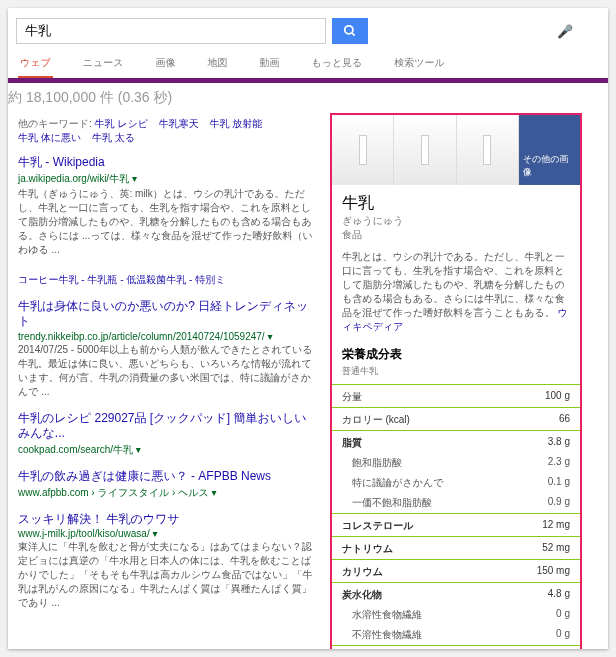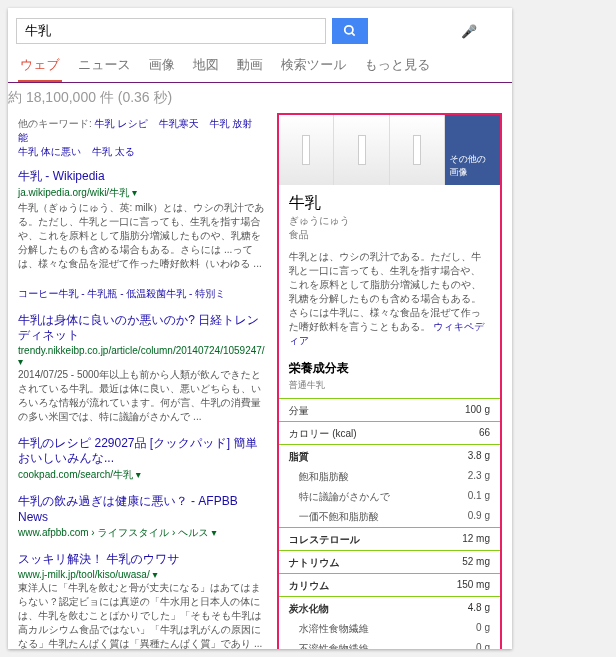--- a/index.html
+++ b/index.html
@@ -1,22 +1,22 @@
 <!DOCTYPE html>
 <html><head>
 <meta charset="utf-8">
 <style>
 *{margin:0;padding:0;box-sizing:border-box;font-family:Arial,sans-serif}
 body{background:#f1f1f1;padding:8px}
-.frame{background:#fff;width:504px;height:641px;overflow:hidden;position:relative;box-shadow:0 1px 3px rgba(0,0,0,.3)}
+.frame{background:#fff;width:600px;height:641px;overflow:hidden;position:relative;box-shadow:0 1px 3px rgba(0,0,0,.3)}
 .topbar{display:flex;align-items:center;padding:10px 8px 6px;gap:6px}
 .sbox{flex:1;max-width:310px;height:26px;border:1px solid #ccc;padding:0 28px 0 8px;font-size:13px;position:relative}
 .mic{position:absolute;right:34px;top:16px;font-size:13px;color:#4285f4}
 .sbtn{width:36px;height:26px;background:#4285f4;display:flex;align-items:center;justify-content:center;color:#fff}
-.tabs{display:flex;gap:14px;padding:0 10px;border-bottom:1px solid #701a75;font-size:13px}
+.tabs{display:flex;gap:28px;padding:0 10px;border-bottom:5px solid #701a75;font-size:10px}
 .tab{padding:6px 2px;color:#777;cursor:pointer}
 .tab.active{color:#dd4b39;border-bottom:2px solid #dd4b39}
 .stats{padding:6px 0;color:#999;font-size:14px}
 .main{display:flex;padding:0 10px;gap:12px}
 .left{flex:1;font-size:10px;max-width:300px}
 .kw{color:#666;margin:4px 0 10px}
 .kw a{color:#1a0dab;text-decoration:none;margin-right:8px}
 .res{margin-bottom:12px}
 .res .t{color:#1a0dab;font-size:12px;line-height:1.3;margin-bottom:1px}
 .res .u{color:#006621;font-size:10px;margin-bottom:1px}
@@ -53,22 +53,22 @@
           <line x1="20" y1="20" x2="15" y2="15"></line>
         </svg>
       </div>
 </div>
 <div class="tabs">
 <div class="tab active">ウェブ</div>
 <div class="tab">ニュース</div>
 <div class="tab">画像</div>
 <div class="tab">地図</div>
 <div class="tab">動画</div>
+<div class="tab">もっと見る</div>
 <div class="tab">検索ツール</div>
-<div class="tab">もっと見る</div>
 </div>
 <div class="stats">約 18,100,000 件 (0.36 秒)</div>
 <div class="main">
 <div class="left">
 <div class="kw">
 <span>他のキーワード:</span>
 <a>牛乳 レシピ</a>
 <a>牛乳寒天</a>
 <a>牛乳 放射能</a><br>
 <a>牛乳 体に悪い</a>

